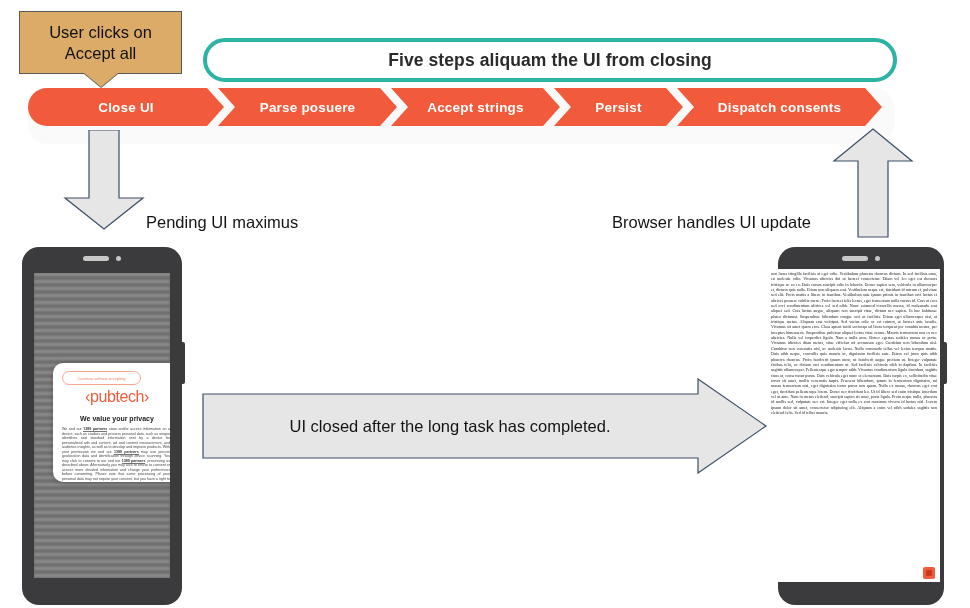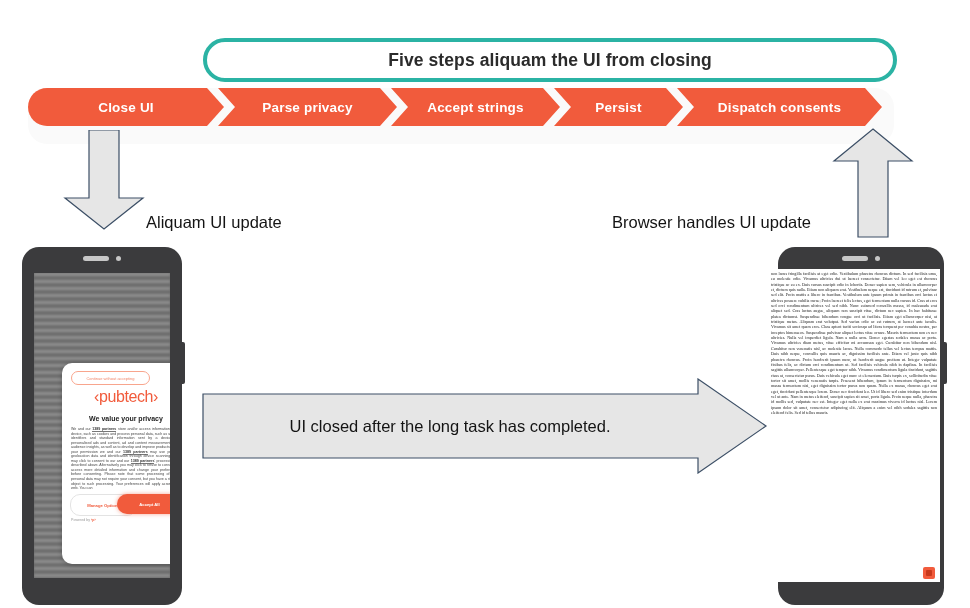--- a/index.html
+++ b/index.html
@@ -92,21 +92,21 @@
   .screen{position:absolute;overflow:hidden;background:#f2f2f2;}
 
   
   #lscreen{background:#6d6d6d;}
   #lscreen .blurlines{position:absolute;left:0;top:0;width:100%;height:100%;
     background:repeating-linear-gradient(to bottom,
       rgba(180,180,180,.85) 0px, rgba(180,180,180,.85) 3px,
       rgba(110,110,110,0) 3px, rgba(110,110,110,0) 7px);
     filter:blur(1.1px);opacity:.55;}
   #dialog{
-    position:absolute;left:28px;top:90px;width:128px;height:201px;
+    position:absolute;left:19px;top:90px;width:128px;height:119px;
     background:#fff;border-radius:10px;overflow:hidden;
     box-shadow:0 1px 5px rgba(0,0,0,.25);
   }
   #cwa{
     position:absolute;left:9px;top:8px;width:77px;height:12px;
     border:1px solid #f8a58d;border-radius:7px;
     display:flex;align-items:center;justify-content:center;
     font-size:4px;color:#f2866a;white-space:nowrap;
   }
   #brand{
@@ -151,31 +151,38 @@
     filter:blur(.25px);
   }
   #badge{position:absolute;right:5px;bottom:3px;width:12px;height:12px;background:#f15b3c;border-radius:2px;}
   #badge::after{content:"";position:absolute;left:3px;top:3px;width:6px;height:6px;background:#c8391c;border-radius:1px;}
 </style>
 </head>
 <body>
 
 <div class="stage">
 
+  <div id="callout">
+    <div>
+      <div>User clicks on</div>
+      <div>Accept all</div>
+    </div>
+    <div class="tail"></div>
+  </div>
 
   <div id="banner">
     <span>Five steps aliquam the UI from closing</span>
   </div>
 
   <div id="chevbar">
     <div class="chev first firstclip" style="left:0px;width:196px;">
       <span>Close UI</span>
     </div>
     <div class="chev notch" style="left:190px;width:179px;">
-      <span>Parse privacy</span>
+      <span>Parse posuere</span>
     </div>
     <div class="chev notch" style="left:363px;width:169px;">
       <span>Accept strings</span>
     </div>
     <div class="chev notch" style="left:526px;width:129px;">
       <span>Persist</span>
     </div>
     <div class="chev notch" style="left:649px;width:205px;">
       <span>Dispatch consents</span>
     </div>
@@ -186,21 +193,21 @@
       <polygon points="26,0 56,0 56,68 80,68 41,99 2,68 26,68" fill="#e6e6e6" stroke="#3c4f66" stroke-width="1.2"></polygon>
     </svg>
   </div>
 
   <div class="garrow" style="left:832px;top:128px;">
     <svg width="82" height="110" viewBox="0 0 82 110">
       <polygon points="41,1 80,33 56,33 56,109 26,109 26,33 2,33" fill="#e6e6e6" stroke="#3c4f66" stroke-width="1.2"></polygon>
     </svg>
   </div>
 
-  <div class="plabel" style="left:146px;top:213px;">Aliquam UI update</div>
+  <div class="plabel" style="left:146px;top:213px;">Pending UI maximus</div>
   <div class="plabel" style="left:612px;top:213px;">Browser handles UI update</div>
 
   <div id="bigarrow">
     <svg width="566" height="96" viewBox="0 0 566 96">
       <polygon points="1,16 496,16 496,1 564,48 496,95 496,80 1,80" fill="#e6e6e6" stroke="#3c4f66" stroke-width="1.2"></polygon>
     </svg>
     <div class="atext">UI closed after the long task has completed.</div>
   </div>
 
   <div class="phone" style="left:22px;top:247px;width:160px;height:358px;">

